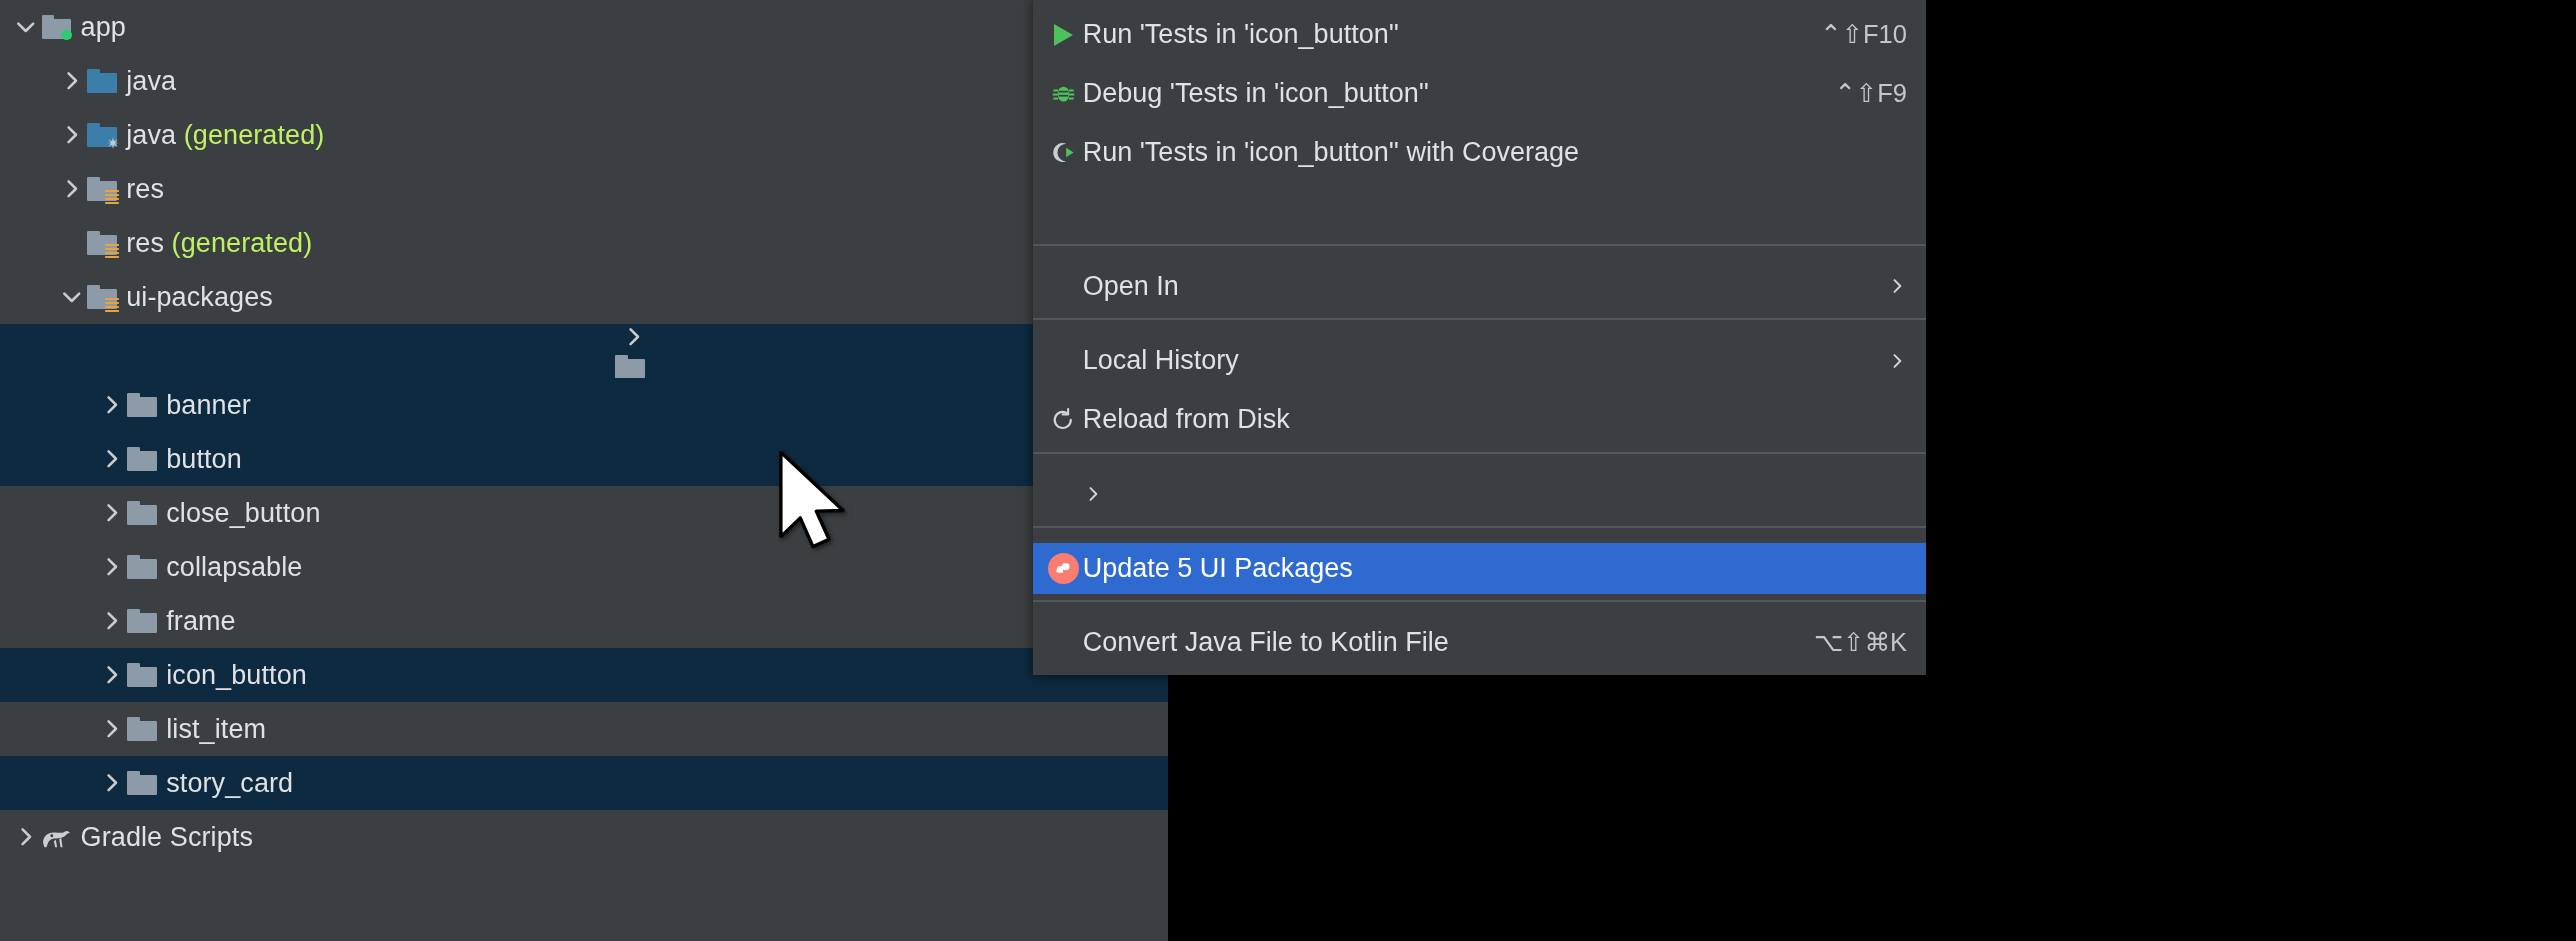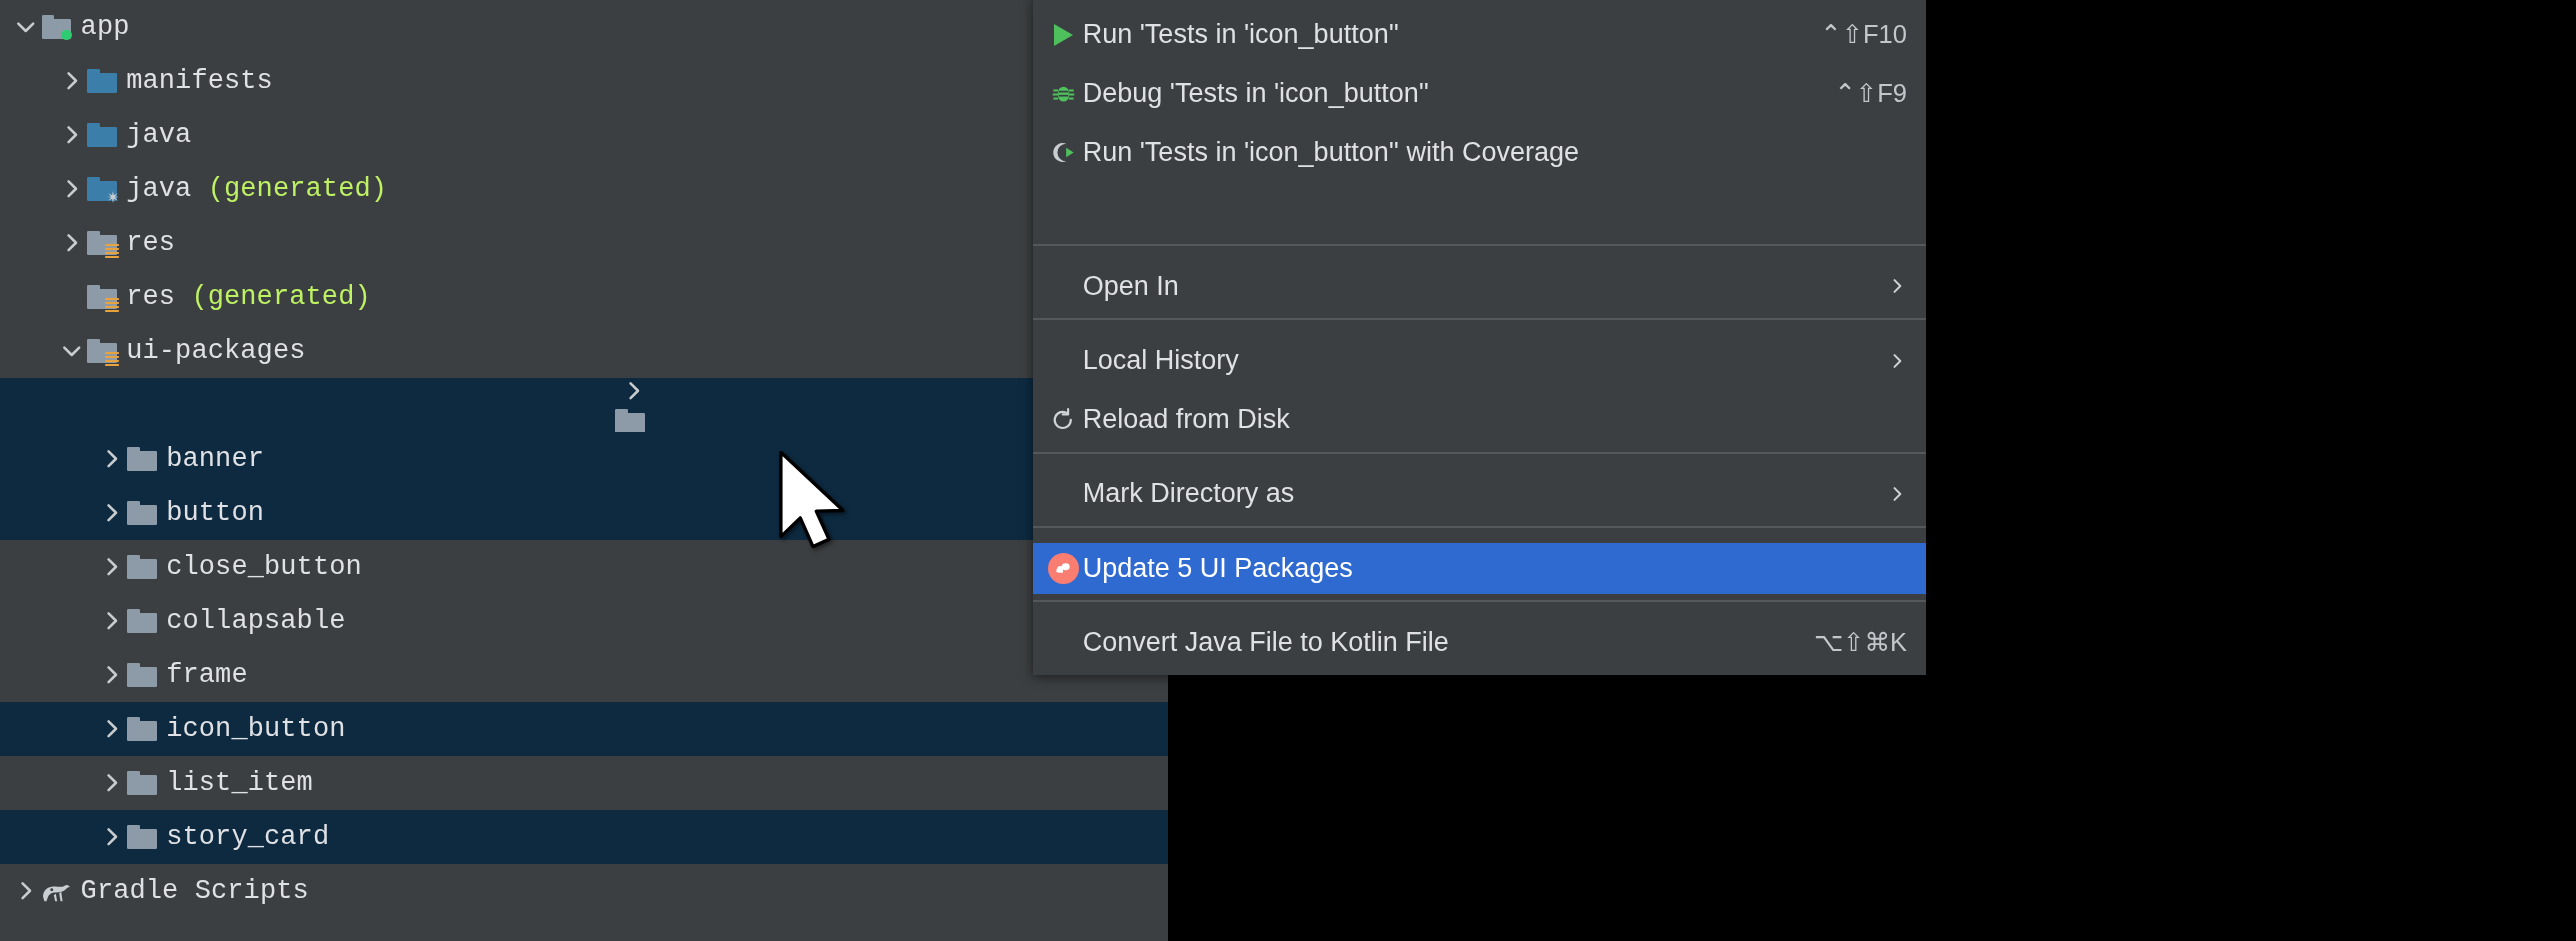--- a/index.html
+++ b/index.html
@@ -7,21 +7,20 @@
     width:2576px;height:942px;position:relative;overflow:hidden;
     font-family:"Liberation Sans","DejaVu Sans",sans-serif;
     -webkit-font-smoothing:antialiased;
   }
 
   
   #project-tree{
     position:absolute;left:0;top:0;width:1168px;height:942px;
     background:#3c3f41;
     overflow:hidden;
-    font-family:Liberation Mono, monospace;
   }
   .tree-row{
     position:relative;
     height:54px;
     display:flex;align-items:center;
     box-sizing:border-box;
     white-space:nowrap;
   }
   .tree-row.selected{background:#0d2a40;}
   .tree-row .arrow{
@@ -131,34 +130,20 @@
         </svg>
       </span>
       <span class="ficon">
         <span class="folder grey">
           <span class="tab"></span>
           <span class="body"></span>
           <span class="greendot"></span>
         </span>
       </span>
       <span class="label">app</span>
-    </div>
-    <div class="tree-row" style="padding-left: 59px;">
-      <span class="arrow">
-        <svg viewBox="0 0 24 24" fill="none" stroke="currentColor" stroke-width="2.4" stroke-linecap="round" stroke-linejoin="round">
-          <polyline points="9,5 16,12 9,19"></polyline>
-        </svg>
-      </span>
-      <span class="ficon">
-        <span class="folder blue">
-          <span class="tab"></span>
-          <span class="body"></span>
-        </span>
-      </span>
-      <span class="label">manifests</span>
     </div>
     <div class="tree-row" style="padding-left: 59px;">
       <span class="arrow">
         <svg viewBox="0 0 24 24" fill="none" stroke="currentColor" stroke-width="2.4" stroke-linecap="round" stroke-linejoin="round">
           <polyline points="9,5 16,12 9,19"></polyline>
         </svg>
       </span>
       <span class="ficon">
         <span class="folder blue">
           <span class="tab"></span>
@@ -463,21 +448,20 @@
             </svg>
           </span>
         </span>
         <span class="mlabel">Reload from Disk</span>
       </div>
     </div>
     <div class="menu-sep"></div>
     <div class="menu-group">
       <div class="menu-item">
         <span class="micon"></span>
-        <span class="mlabel">Mark Directory as</span>
         <span class="chev-right">
           <svg viewBox="0 0 24 24" fill="none" stroke="currentColor" stroke-width="2.4" stroke-linecap="round" stroke-linejoin="round">
             <polyline points="9,5 16,12 9,19"></polyline>
           </svg>
         </span>
       </div>
     </div>
     <div class="menu-sep"></div>
     <div class="menu-group">
       <div class="menu-item highlighted">

